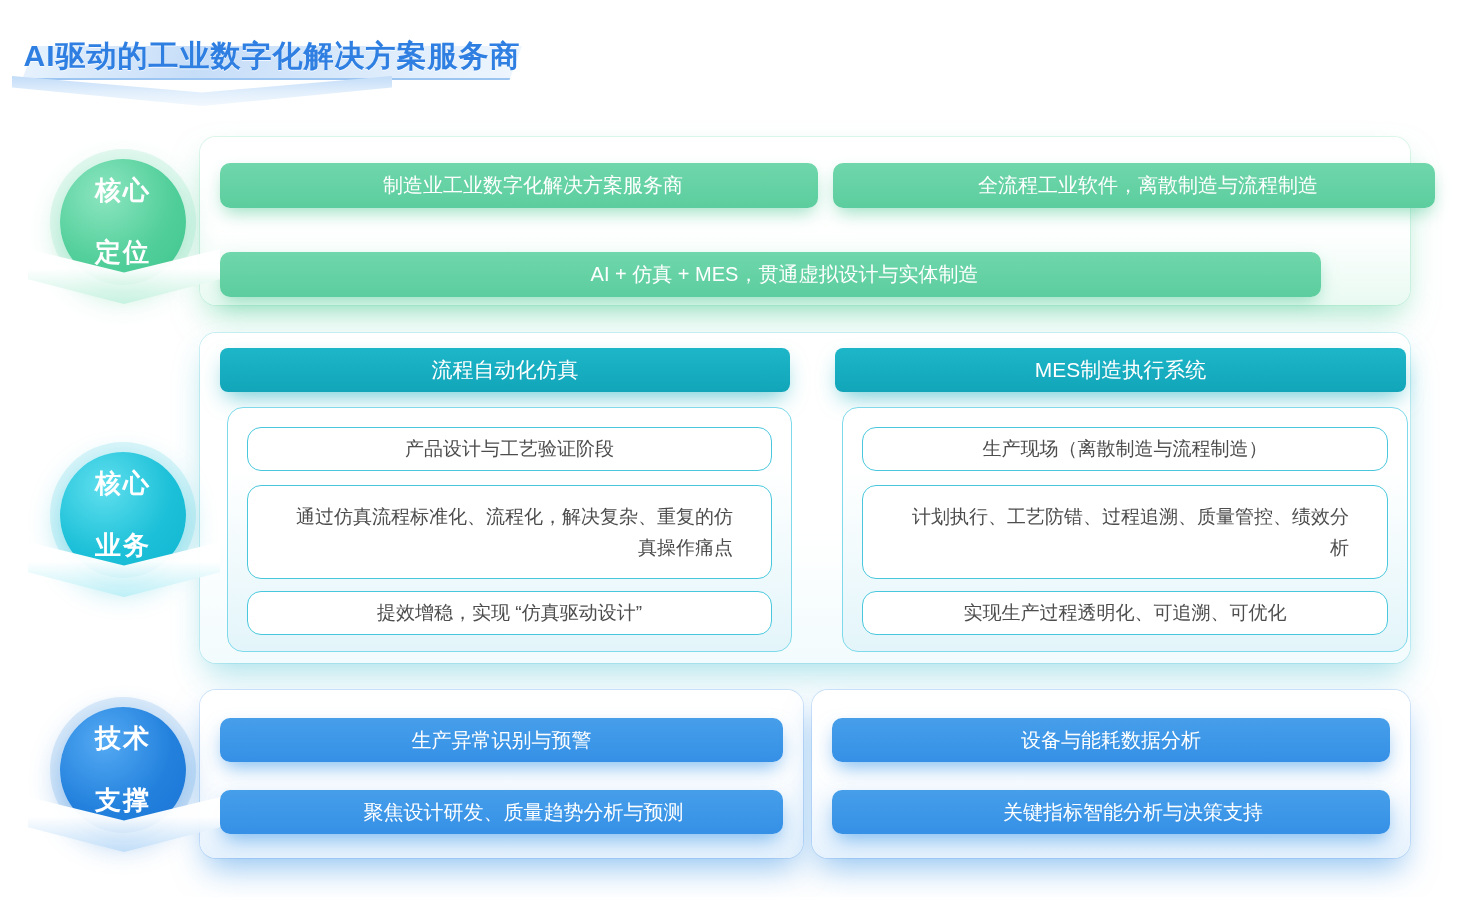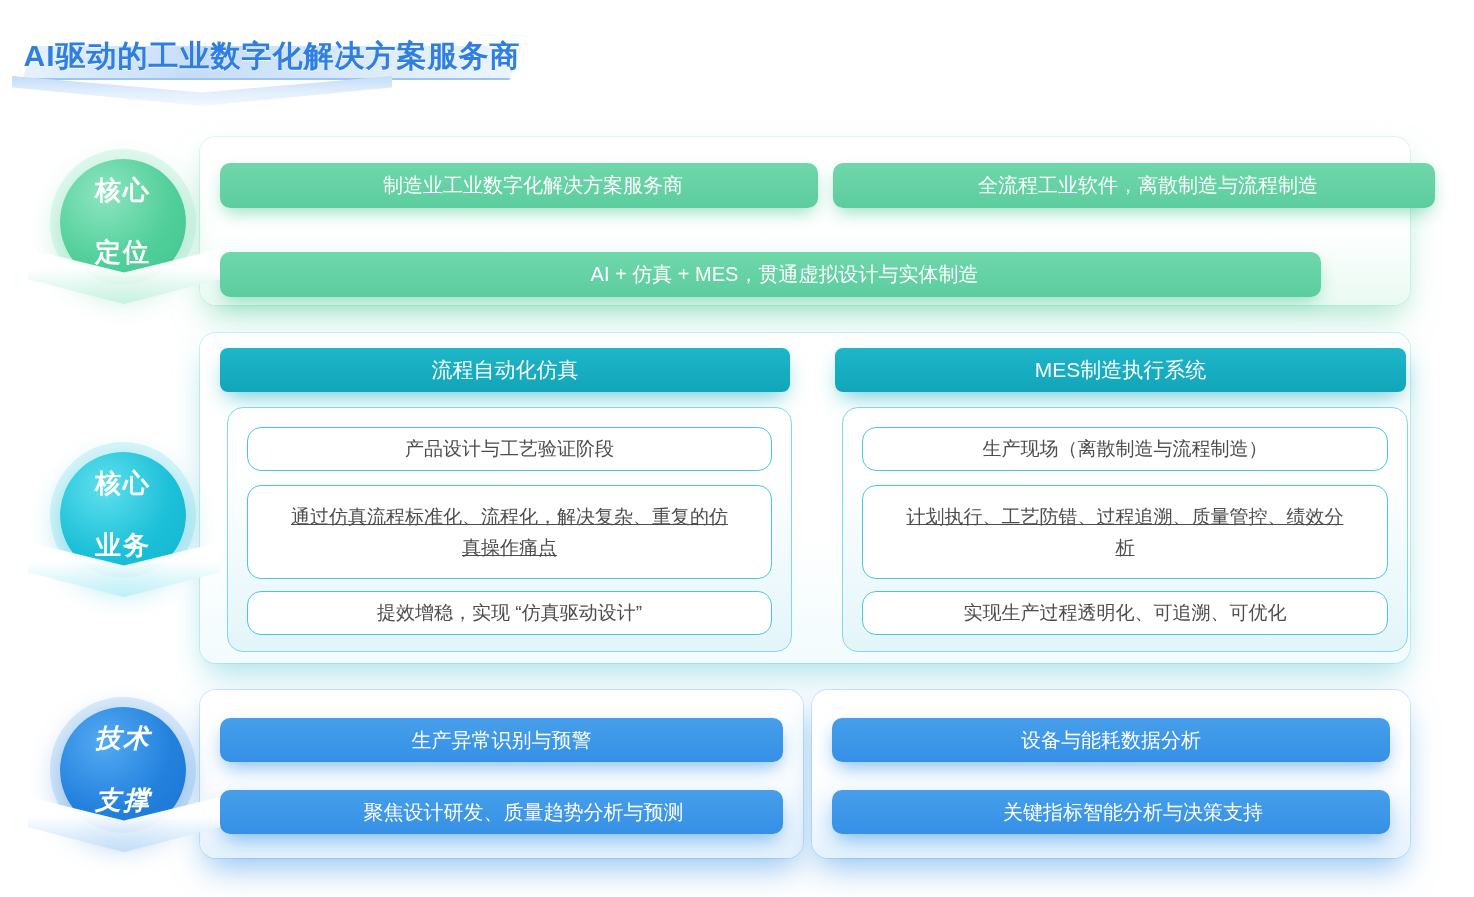--- a/index.html
+++ b/index.html
@@ -29,21 +29,21 @@
     display:flex; flex-direction:column; align-items:center; justify-content:center;
     color:#fff; font-size:26px; font-weight:700; line-height:1.3; letter-spacing:2px; z-index:2;gap:28px; }
   .badge-green { top:159px;
     background:radial-gradient(circle at 35% 28%,#8ce5bf 0%,#52cf9b 55%,#3ec48d 100%);
     box-shadow:0 0 0 10px rgba(110,224,175,.18),0 10px 30px rgba(80,205,150,.45); }
   .badge-cyan { top:452px;
     background:radial-gradient(circle at 35% 28%,#5fdfee 0%,#1cc0d8 55%,#0fb4d0 100%);
     box-shadow:0 0 0 10px rgba(40,200,222,.16),0 10px 30px rgba(20,185,210,.45); }
   .badge-blue { top:707px;
     background:radial-gradient(circle at 35% 28%,#54aaf3 0%,#2381dd 55%,#1a72d4 100%);
-    box-shadow:0 0 0 10px rgba(45,135,225,.16),0 10px 30px rgba(30,120,215,.45);font-style:italic; }
+    box-shadow:0 0 0 10px rgba(45,135,225,.16),0 10px 30px rgba(30,120,215,.45); }
 
   .badge-band { position:absolute; left:28px; width:192px; height:56px; z-index:3;
     clip-path:polygon(0 0,50% 42%,100% 0,100% 54%,50% 98%,0 54%); }
   .band-green { top:249px;
     background:linear-gradient(180deg,rgba(255,255,255,.97) 35%,rgba(190,240,220,.85) 100%); }
   .band-cyan { top:542px;
     background:linear-gradient(180deg,rgba(255,255,255,.97) 35%,rgba(180,238,246,.85) 100%); }
   .band-blue { top:797px;
     background:linear-gradient(180deg,rgba(255,255,255,.97) 35%,rgba(185,218,248,.85) 100%); }
 
@@ -82,22 +82,22 @@
   .ctn { position:absolute; top:74px; height:243px; border:1.5px solid #7edaea;
     border-radius:16px;
     background:linear-gradient(180deg,#ffffff 25%,#eef9fc 70%,#e3f5fa 100%); }
   #ctn-left  { left:27px;  width:563px; }
   #ctn-right { left:642px; width:564px; }
 
   .cbox { position:absolute; left:19px; right:19px; border:1.5px solid #49c8dd;
     border-radius:14px; background:#ffffff; color:#4d4d4d; font-size:19px;
     display:flex; align-items:center; justify-content:center; text-align:center; }
   .cbox-1 { top:19px;  height:42px; }
-  .cbox-2 { top:77px;  height:92px; justify-content:flex-start; text-align:center;
-            padding:0 38px; line-height:1.65;text-decoration:underline; }
+  .cbox-2 { top:77px;  height:92px; justify-content:flex-start; text-align:right;
+            padding:0 38px; line-height:1.65; }
   .cbox-3 { top:183px; height:42px; }
 
   
   .bpill { position:absolute; left:20px; right:20px; height:44px; border-radius:10px;
     background:linear-gradient(180deg,#479fea 0%,#3590e6 100%);
     box-shadow:0 9px 20px -4px rgba(59,150,232,.65);
     color:#fff; font-size:20px; font-weight:500;
     display:flex; align-items:center; justify-content:center; }
   .bp-row1 { top:28px; }
   .bp-row2 { top:100px;padding-left:44px; }

